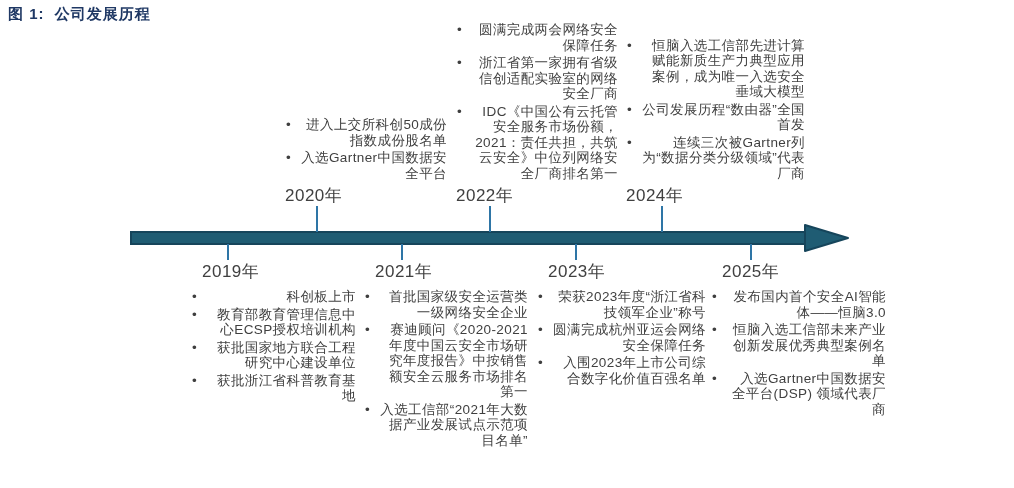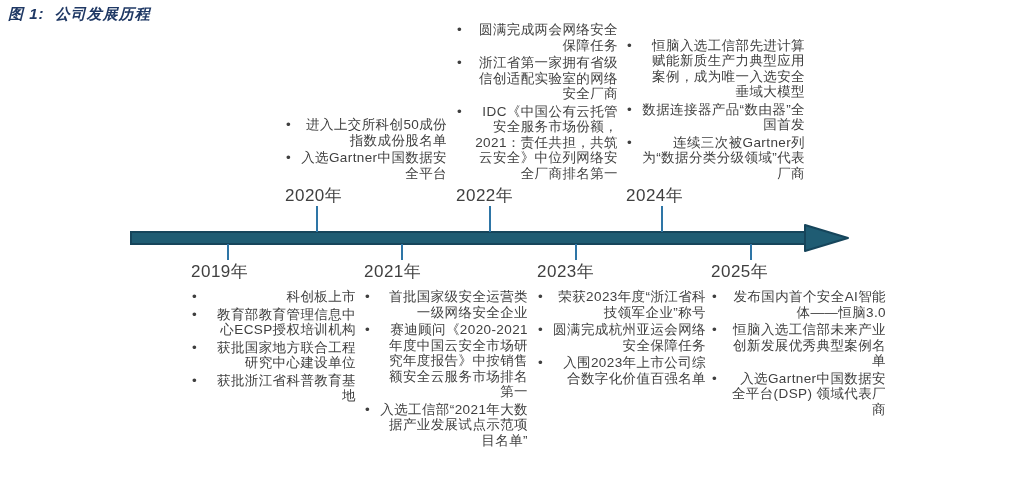--- a/index.html
+++ b/index.html
@@ -2,37 +2,37 @@
 <html style="--title: #1F3864; --text: #3F3F3F; --year: #404040; --tick: #2E75A6; --arrow_fill: #1F5C73; --arrow_border: #16455B;"><head>
 <meta charset="utf-8">
 <style>
   html,body{margin:0;padding:0;background:#ffffff;}
   .page{
     position:relative;width:1014px;height:488px;background:#ffffff;overflow:hidden;
     font-family:"Liberation Sans","DejaVu Sans",sans-serif;
   }
   .fig-title{
     position:absolute;left:8px;top:5px;
-    font-size:15px;font-weight:bold;font-style:italic;
+    font-size:15px;font-weight:bold;
     color:var(--title,#1F3864);letter-spacing:1px;white-space:pre;
   }
   .canvas{position:absolute;left:113px;top:40px;width:786px;height:400px;background:#ffffff;}
   .arrow-svg{position:absolute;left:129px;top:222px;width:722px;height:32px;}
   .tick{position:absolute;width:2px;background:var(--tick,#2E75A6);}
   .tick.up{top:206px;height:26px;}
   .tick.down{top:244px;height:16px;}
   .col{position:absolute;color:var(--text,#3F3F3F);}
   .col-top{bottom:280px;}
   .col-bottom{top:260px;}
   .year{
     font-size:17px;line-height:24px;color:var(--year,#404040);
     letter-spacing:0.5px;
   }
   .col-top .year{margin:3px 0 0 1px;}
-  .col-bottom .year{margin:0 0 5px 1px;}
+  .col-bottom .year{margin:0 0 5px 12px;}
   ul.bullets{list-style:none;margin:0;padding:0;font-size:13.5px;line-height:15.5px;letter-spacing:0.4px;text-align:right;}
   ul.bullets li{position:relative;padding-left:17px;margin-bottom:2px;}
   ul.bullets li::before{content:"\2022";position:absolute;left:2px;top:0;}
 </style>
 </head>
 <body>
 
 <div class="page">
 
   <div class="fig-title">图 1:  公司发展历程</div>
@@ -63,21 +63,21 @@
     <ul class="bullets">
         <li>圆满完成两会网络安全保障任务</li>
         <li>浙江省第一家拥有省级信创适配实验室的网络安全厂商</li>
         <li>IDC《中国公有云托管安全服务市场份额，2021：责任共担，共筑云安全》中位列网络安全厂商排名第一</li>
       </ul>
     <div class="year">2022年</div>
   </div>
   <div class="col col-top" style="left:625px;width:180px">
     <ul class="bullets">
         <li>恒脑入选工信部先进计算赋能新质生产力典型应用案例，成为唯一入选安全垂域大模型</li>
-        <li>数据连接器产品“数由器”全国首发</li>
+        <li>公司发展历程“数由器”全国首发</li>
         <li>连续三次被Gartner列为“数据分类分级领域”代表厂商</li>
       </ul>
     <div class="year">2024年</div>
   </div>
 
   <div class="col col-bottom" style="left:190px;width:166px">
     <div class="year">2019年</div>
     <ul class="bullets">
         <li>科创板上市</li>
         <li>教育部教育管理信息中心ECSP授权培训机构</li>

